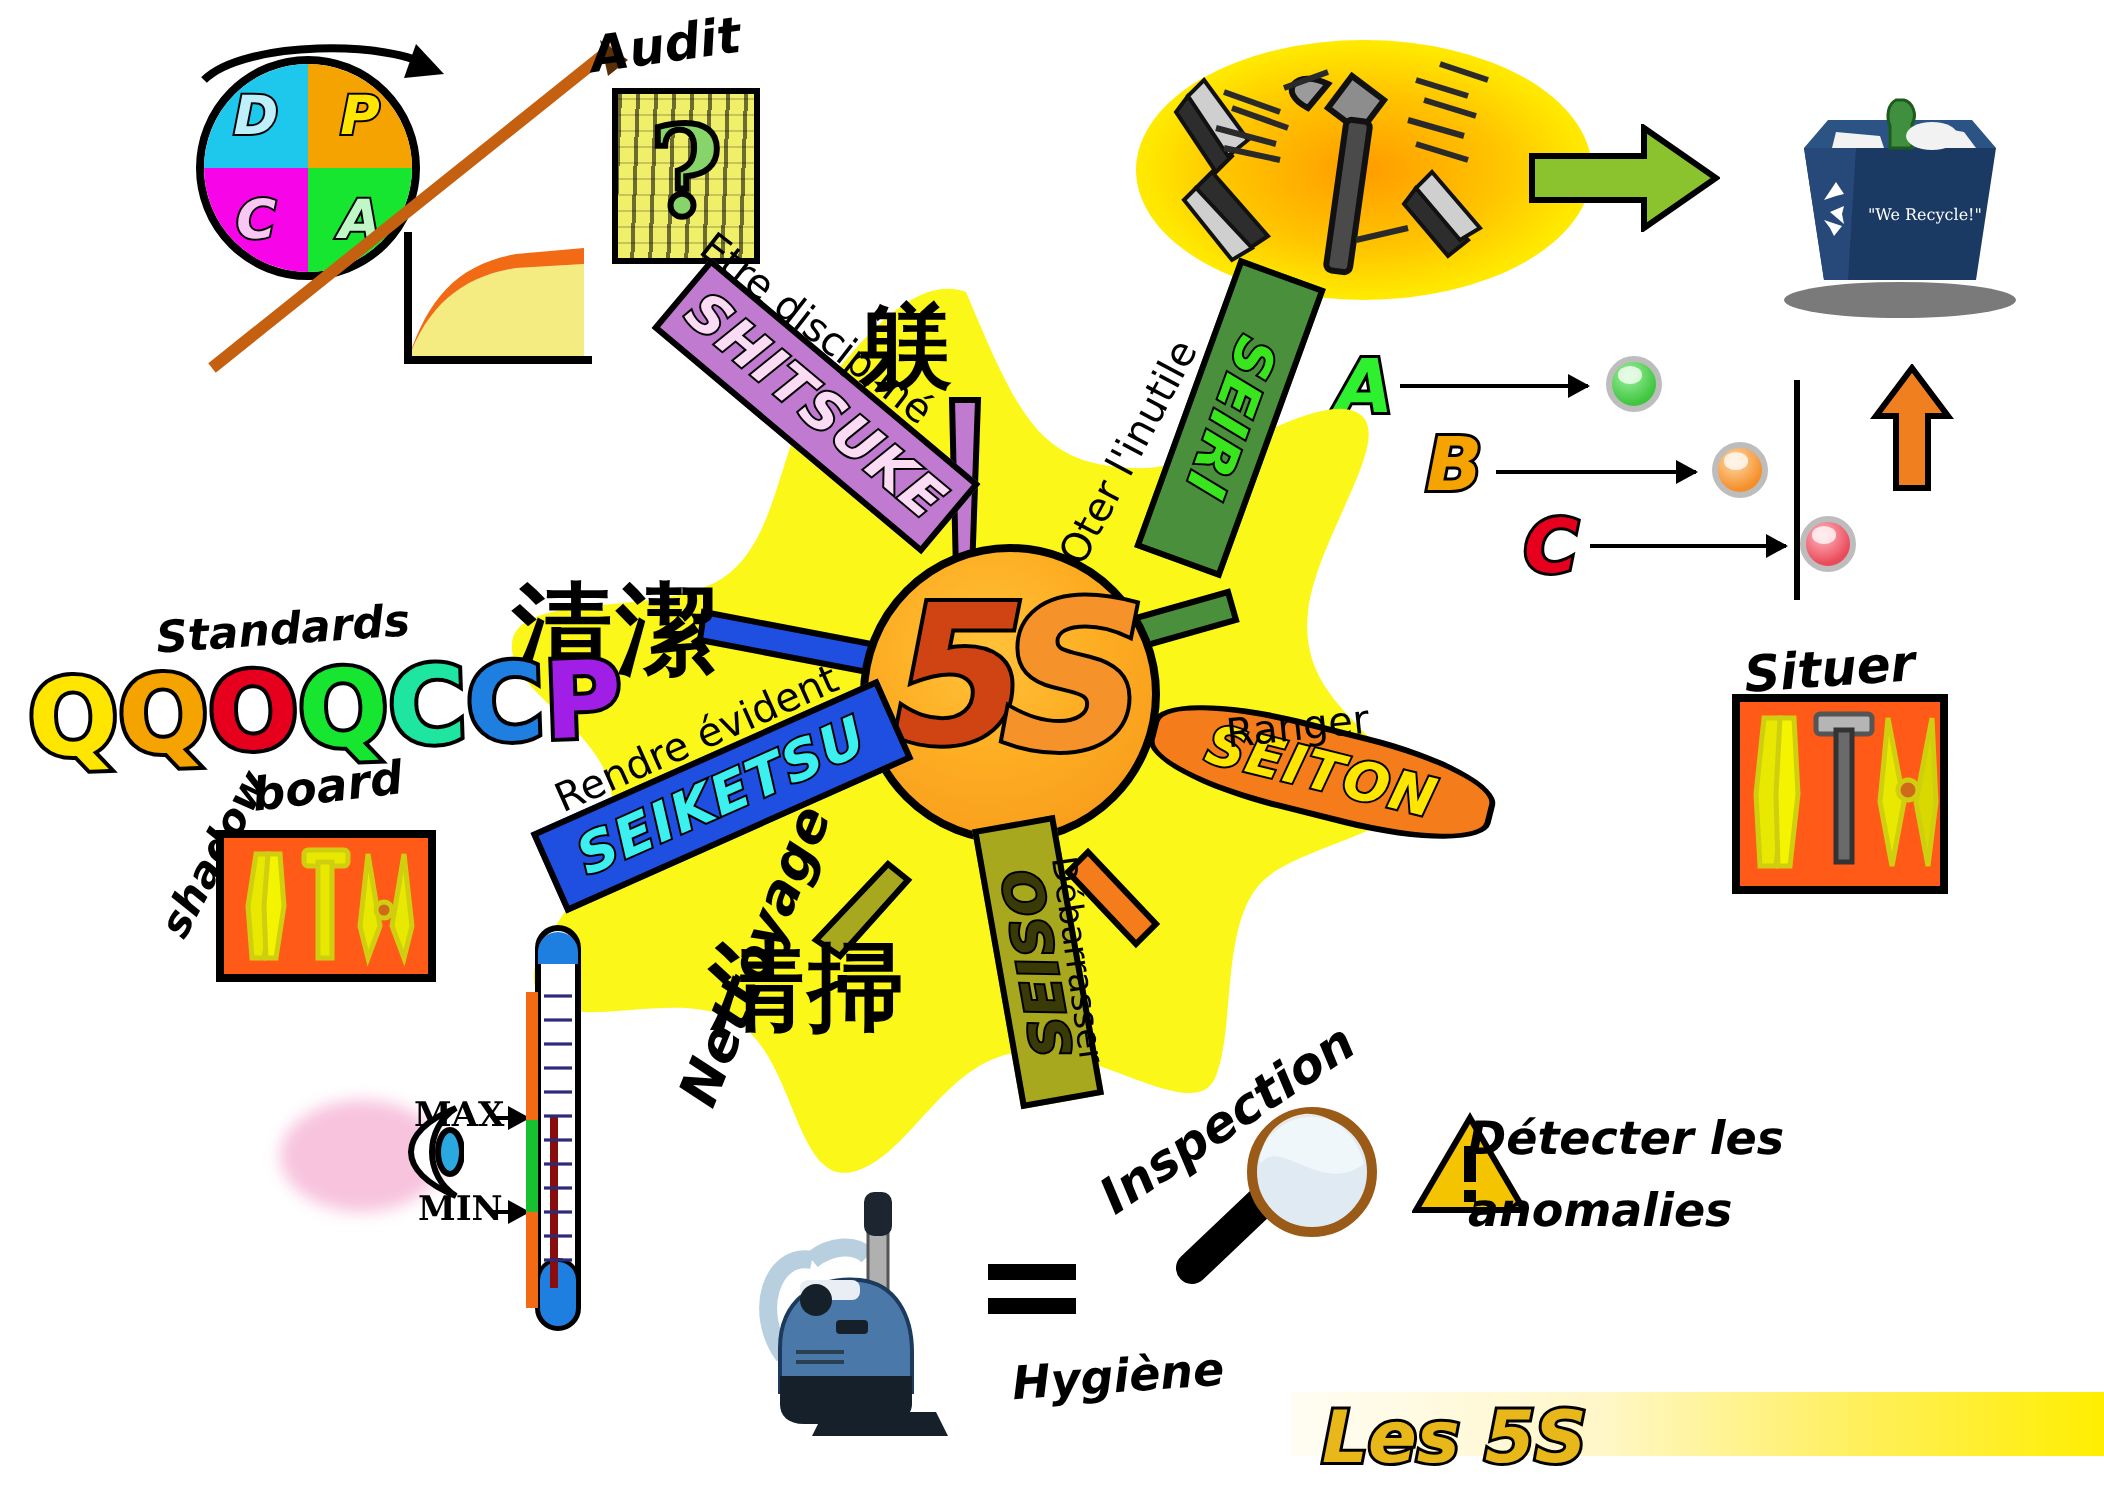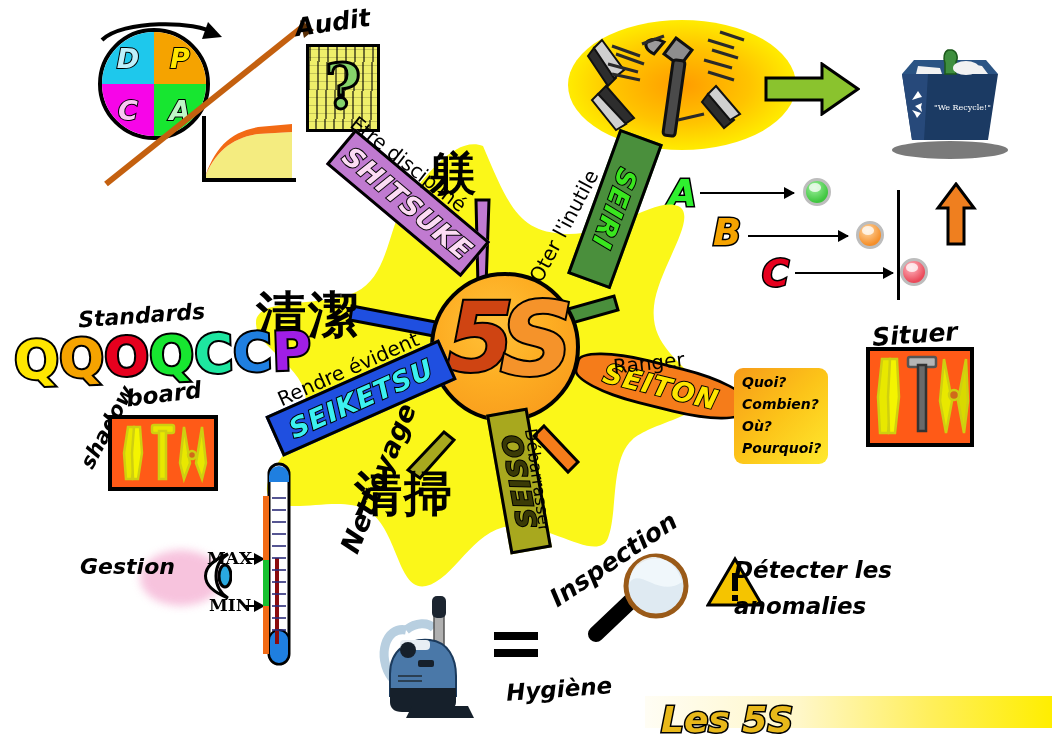--- a/index.html
+++ b/index.html
@@ -296,30 +296,23 @@
         <path d="M20 8 L27 8 L29 46 L25 82 L19 82 L18 46 Z" fill="#f4f400"></path>
         <rect x="38" y="6" width="28" height="10" rx="2" fill="#b5b5b5" stroke="#555"></rect>
         <rect x="48" y="14" width="8" height="66" fill="#6a6a6a" stroke="#333"></rect>
         <path d="M74 8 L82 50 L76 82 L70 50 Z"></path>
         <path d="M96 8 L88 50 L94 82 L98 50 Z" fill="#d9d900"></path>
         <circle cx="84" cy="44" r="5" fill="#d06a1a"></circle>
       </g>
     </svg>
   </div>
 
-  <div id="qcard" class="abs">
-    <div style="top:6px;">Quoi?</div>
-    <div style="top:28px;">Combien?</div>
-    <div style="top:50px;">Où?</div>
-    <div style="top:72px;">Pourquoi?</div>
-  </div>
 
   <div id="eyeblob" class="abs"></div>
   <div id="gestion" class="abs hand">
-    <div>Gestion</div>
   </div>
   <svg class="abs" style="left:178px;top:548px;width:54px;height:56px;" viewBox="0 0 54 56">
     <path d="M50 6 C20 18,20 38,50 50 C34 40,34 16,50 6 Z" fill="#fff" stroke="#000" stroke-width="3"></path>
     <ellipse cx="47" cy="28" rx="6" ry="11" fill="#2aa8e0" stroke="#000" stroke-width="3"></ellipse>
   </svg>
   <div class="abs tlabel" style="left:207px;top:548px;">MAX</div>
   <div class="arrowline" style="left:246px;top:558px;width:18px;"></div>
   <div class="abs tlabel" style="left:209px;top:595px;">MIN</div>
   <div class="arrowline" style="left:246px;top:605px;width:18px;"></div>
 

